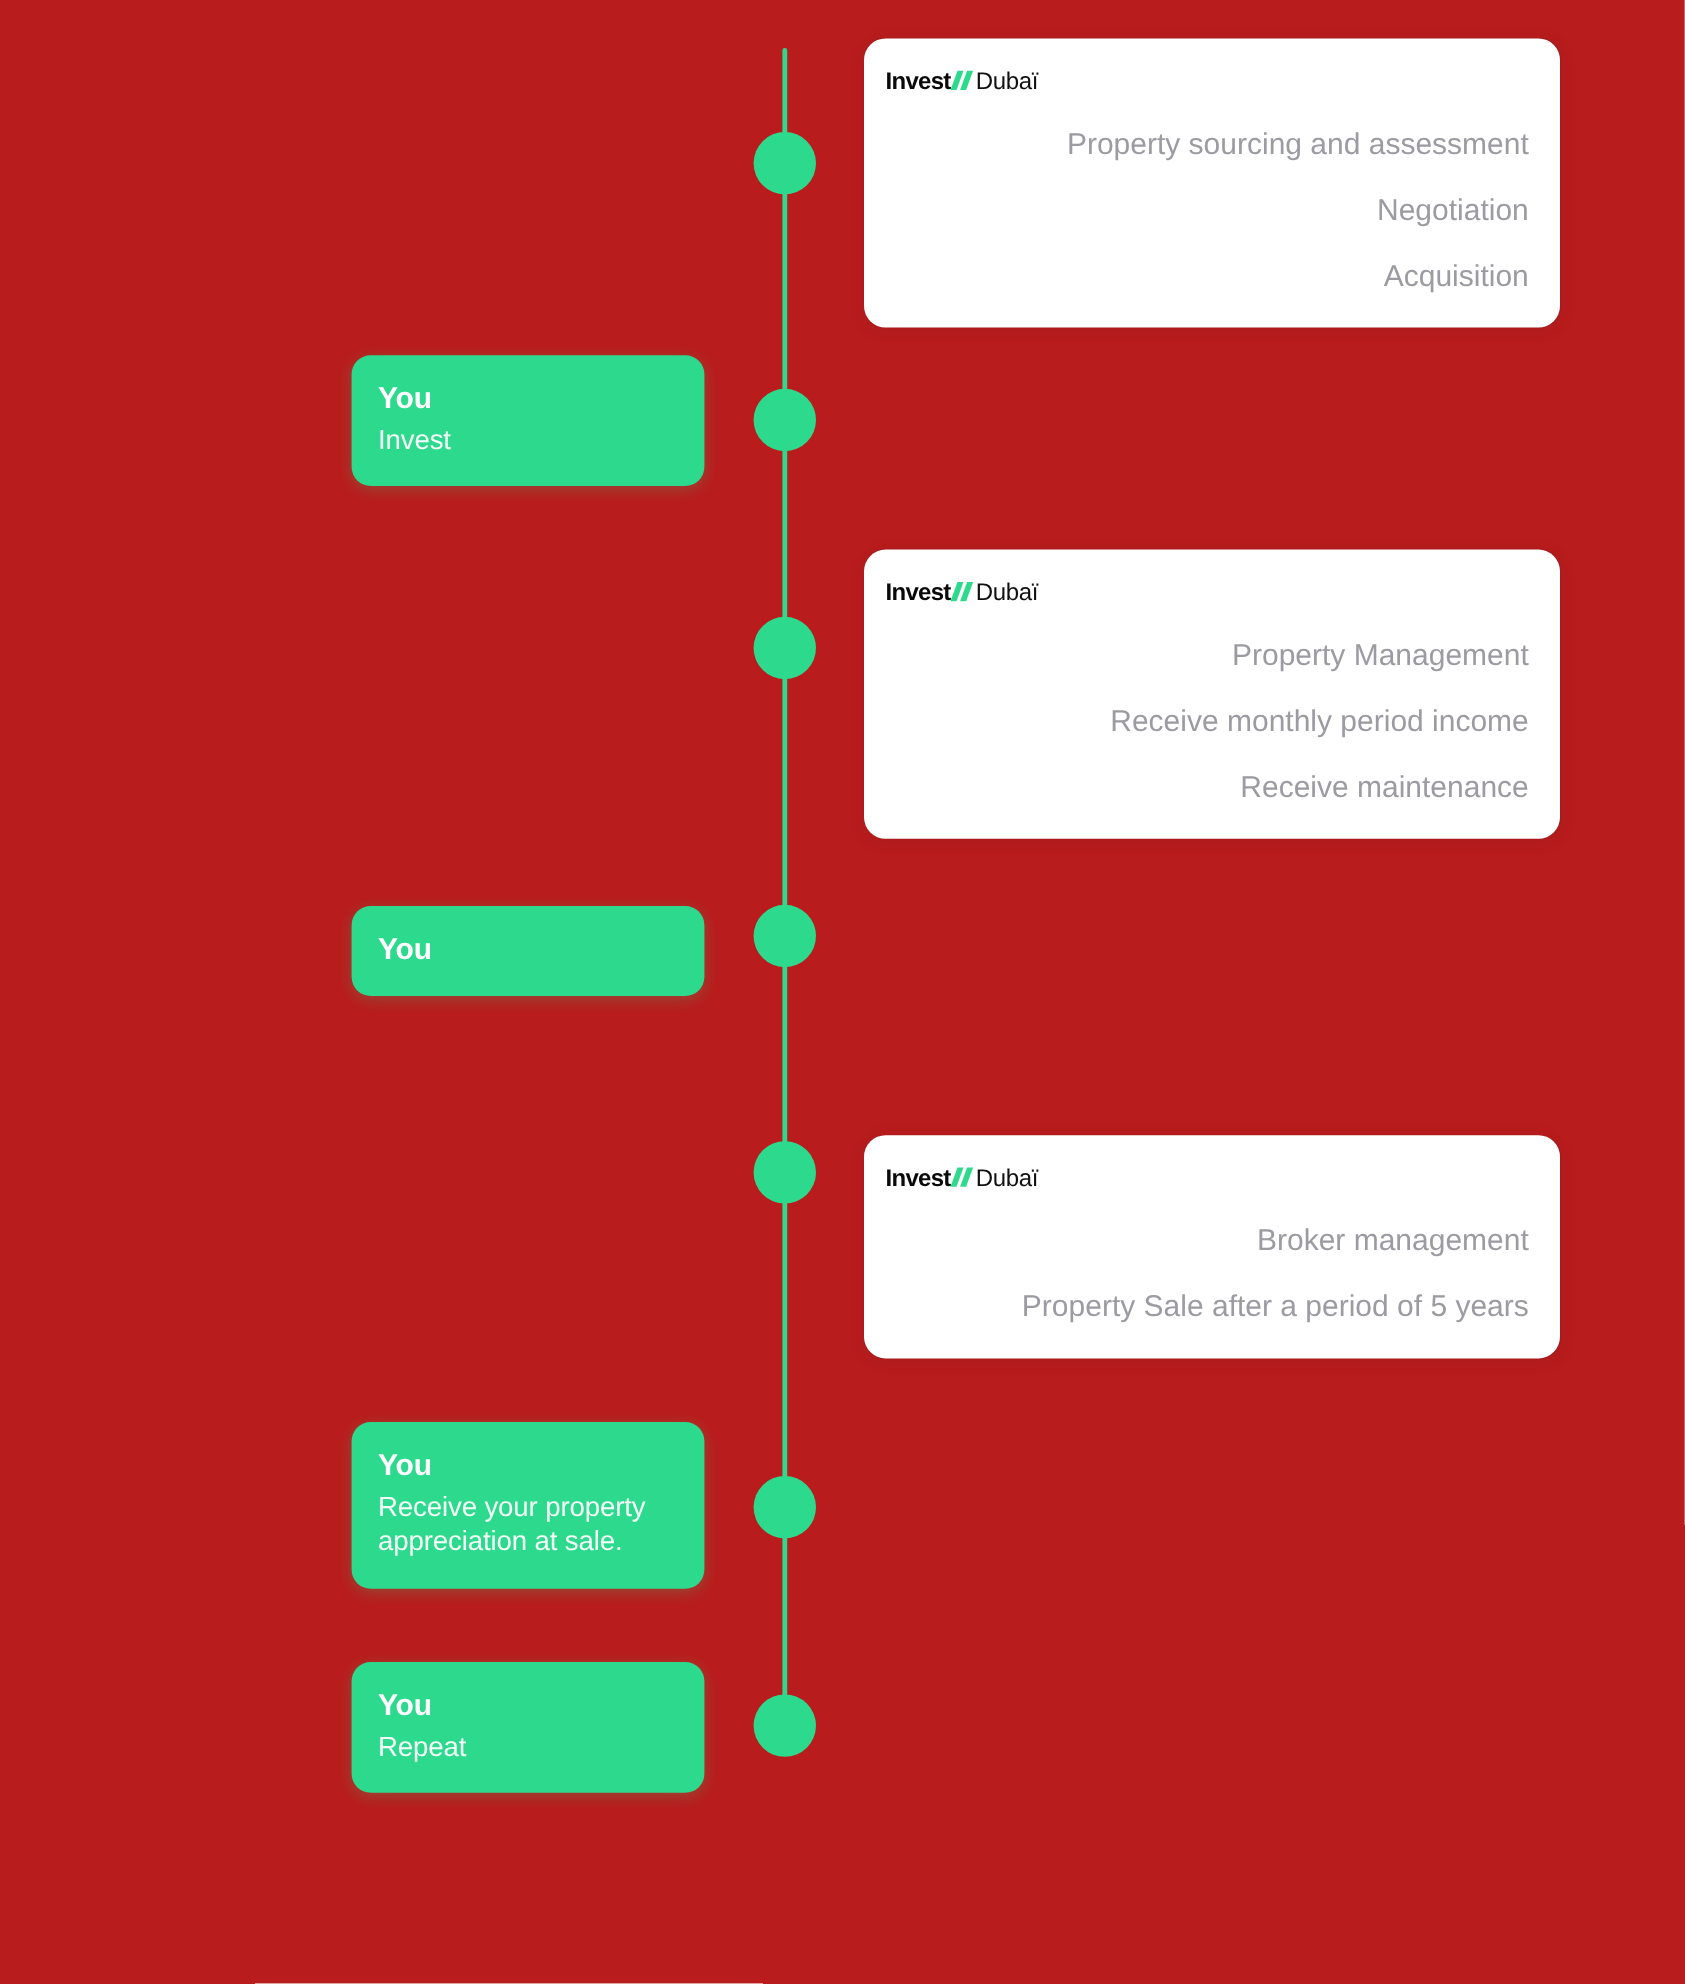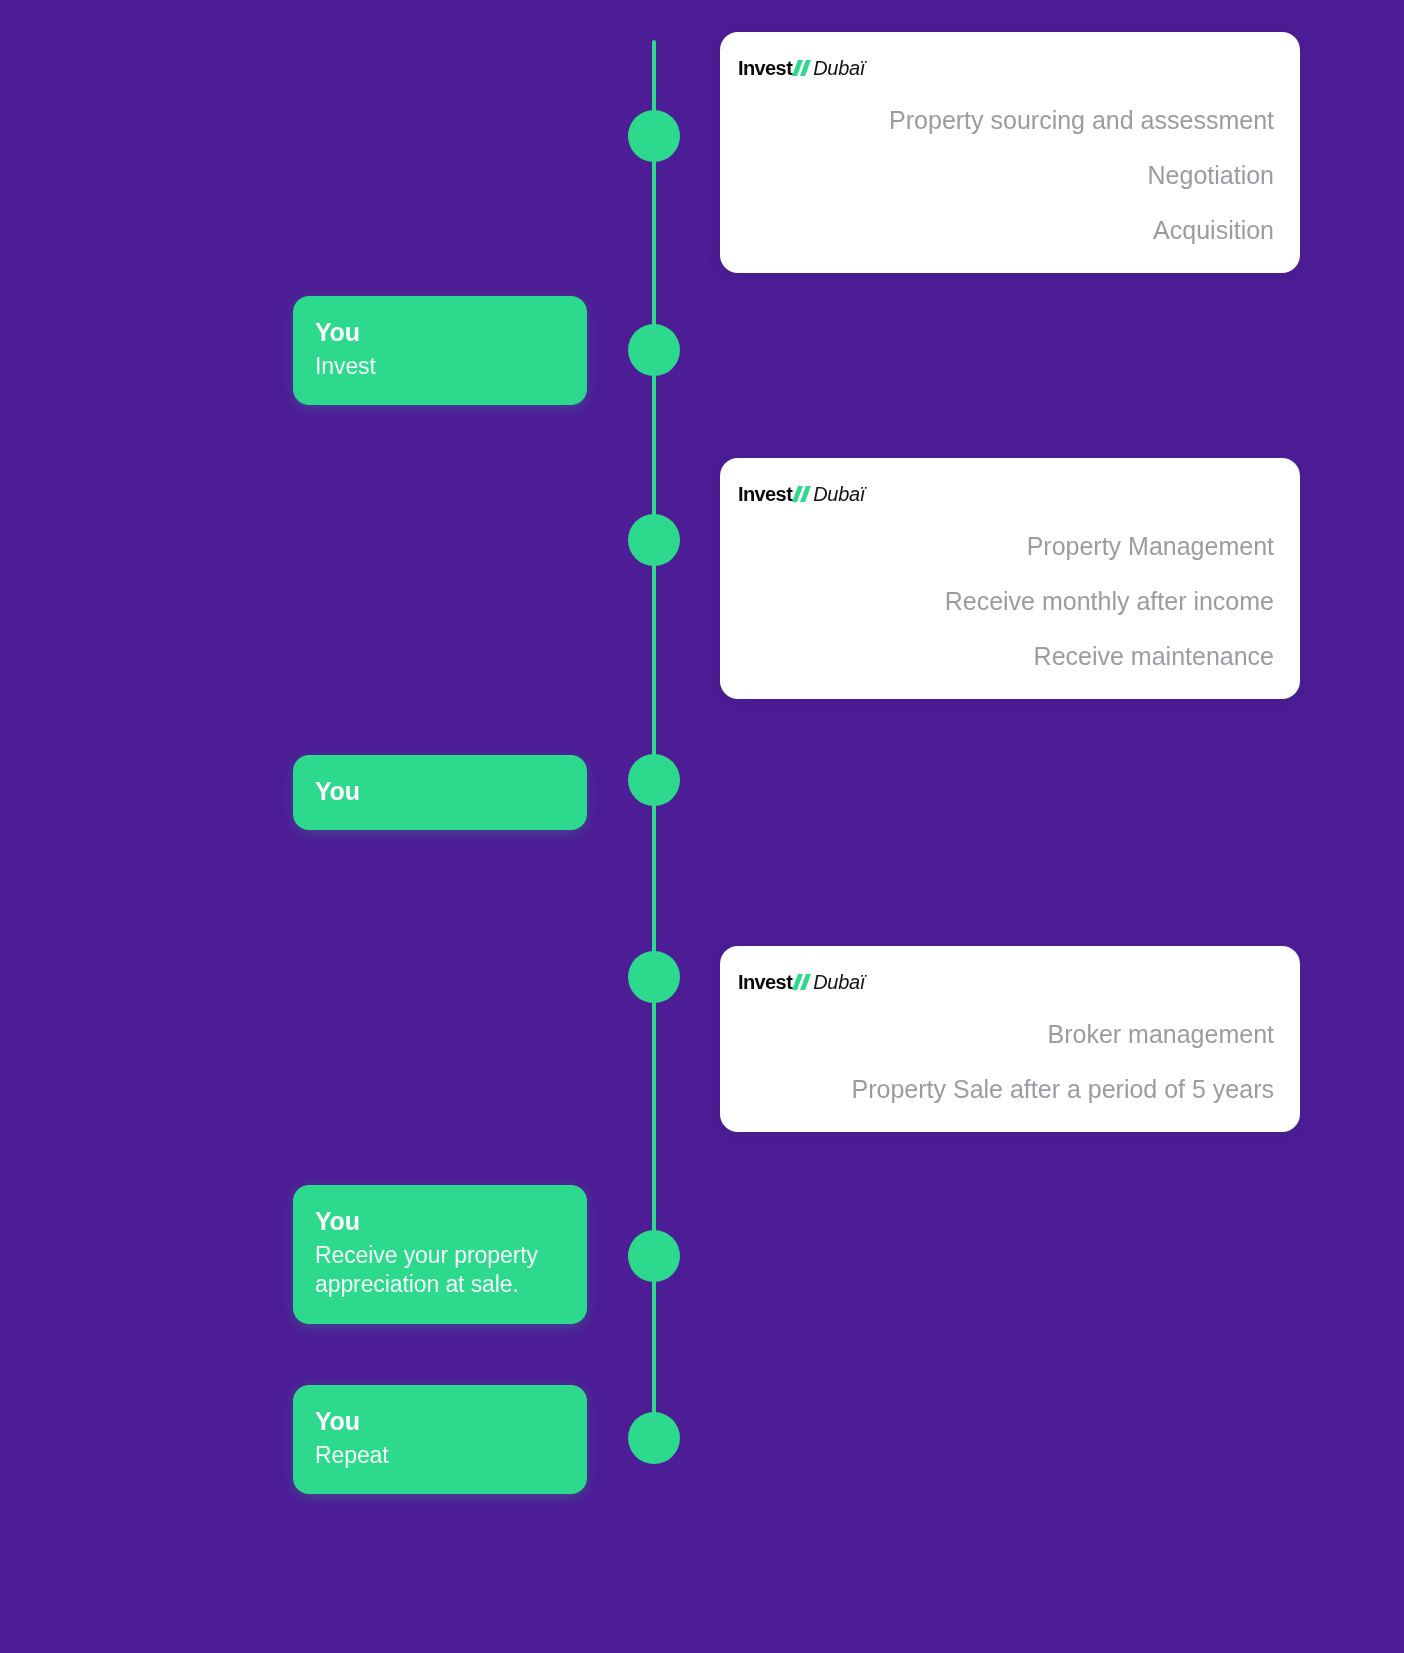--- a/index.html
+++ b/index.html
@@ -10,21 +10,21 @@
     height: 1653px;
     background: #ffffff;
     font-family: "Liberation Sans", sans-serif;
     overflow: hidden;
   }
 
   .timeline-root {
     position: relative;
     width: 1404px;
     height: 1653px;
-    background: #4c1d95;
+    background: #b91c1c;
   }
 
   
   .spine {
     position: absolute;
     left: 652px;
     top: 40px;
     width: 4px;
     height: 1400px;
     background: #2dd98c;
@@ -97,21 +97,20 @@
   }
   .logo-slashes i:nth-child(1) { left: 2px; }
   .logo-slashes i:nth-child(2) { left: 10px; }
 
   .logo-dubai {
     font-family: "Liberation Sans", sans-serif;
     font-weight: 400;
     font-size: 20px;
     letter-spacing: -0.3px;
     color: #111111;
-    font-style: italic;
   }
 
   .card-line {
     font-family: "Liberation Sans", sans-serif;
     font-size: 25px;
     font-weight: 400;
     color: #9b9ba1;
     line-height: 1.0;
     padding: 0 26px 0 18px;
     margin-top: 30px;
@@ -195,21 +194,21 @@
         <span class="logo-invest">Invest</span>
         <span class="logo-slashes">
             <i></i>
             <i></i>
           </span>
         <span class="logo-dubai">Dubaï</span>
       </span>
     </div>
     <div class="card-body">
       <div class="card-line">Property Management</div>
-      <div class="card-line">Receive monthly after income</div>
+      <div class="card-line">Receive monthly period income</div>
       <div class="card-line">Receive maintenance</div>
     </div>
   </div>
 
   <div class="you-box" style="top:755px;">
     <div class="you-title">You</div>
   </div>
 
   <div class="card" style="top:946px;">
     <div class="card-logo">

